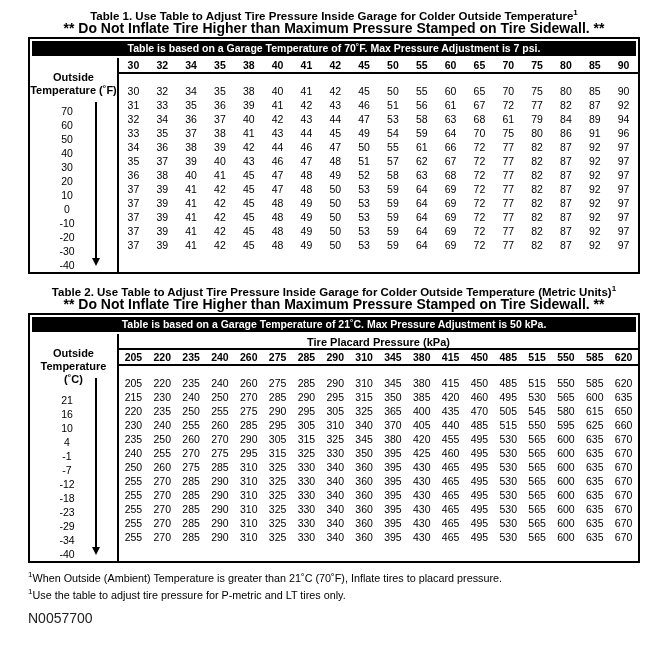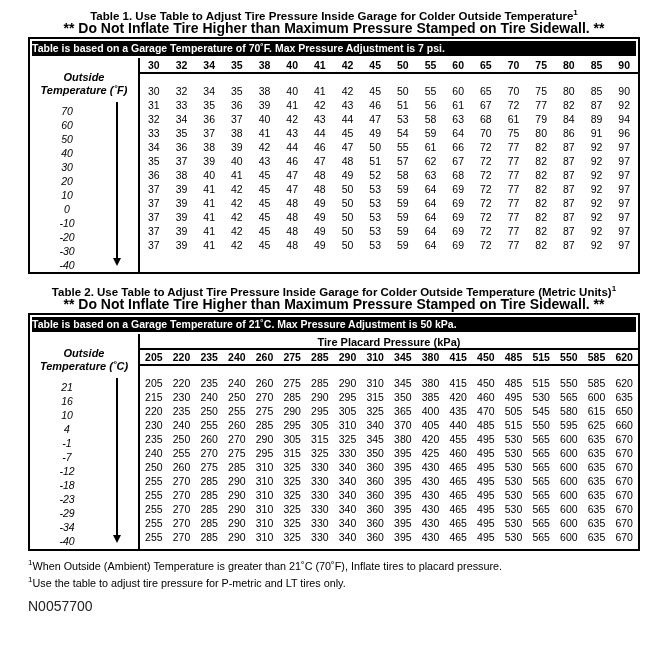--- a/index.html
+++ b/index.html
@@ -5,24 +5,24 @@
   * { margin:0; padding:0; box-sizing:border-box; }
   html, body { width:650px; height:650px; }
   body { background:#ffffff; color:#000; font-family:"Liberation Sans", sans-serif; overflow:hidden; }
   .page { padding:6px 10px 0 28px; }
 
   .tbl-title { text-align:center; font-weight:bold; font-size:11.5px; line-height:14px; }
   .tbl-title sup { font-size:8px; vertical-align:super; }
   .tbl-warning { text-align:center; font-weight:bold; font-size:14px; line-height:11px; }
 
   .tbl { border:2px solid #000; margin-top:3px; background:#fff; }
-  .basis-bar { background:#000; color:#fff; font-weight:bold; font-size:10.5px; line-height:15px; margin:2px; }
+  .basis-bar { background:#000; color:#fff; font-weight:bold; font-size:10.5px; line-height:15px; text-align:center; margin:2px; }
 
   .tbl-body { display:flex; }
-  .temp-col { flex:none; width:110px; border-right:2px solid #000; position:relative;font-style:italic; }
+  .temp-col { flex:none; width:89px; border-right:2px solid #000; position:relative; }
   .temp-label { padding-top:13px; text-align:center; font-weight:bold; font-size:11px; line-height:13px; }
   .temp-values { margin-top:7px; width:74px; }
   .temp-cell { height:14px; font-size:10.5px; display:flex; align-items:center; justify-content:center; }
   .temp-arrow { position:absolute; top:44px; bottom:8px; right:20px; width:2px; background:#000; }
   .arrow-head { position:absolute; bottom:-2px; left:-3px; width:0; height:0;
                 border-left:4px solid transparent; border-right:4px solid transparent; border-top:8px solid #000; }
 
   .data-col { flex:1; min-width:0; }
   .pressure-title { height:16px; line-height:16px; text-align:center; font-weight:bold; font-size:11px; border-bottom:2px solid #000; }
   .pressure-row { height:16px; display:grid; grid-template-columns:repeat(18,1fr); border-bottom:2px solid #000; font-weight:bold; }

